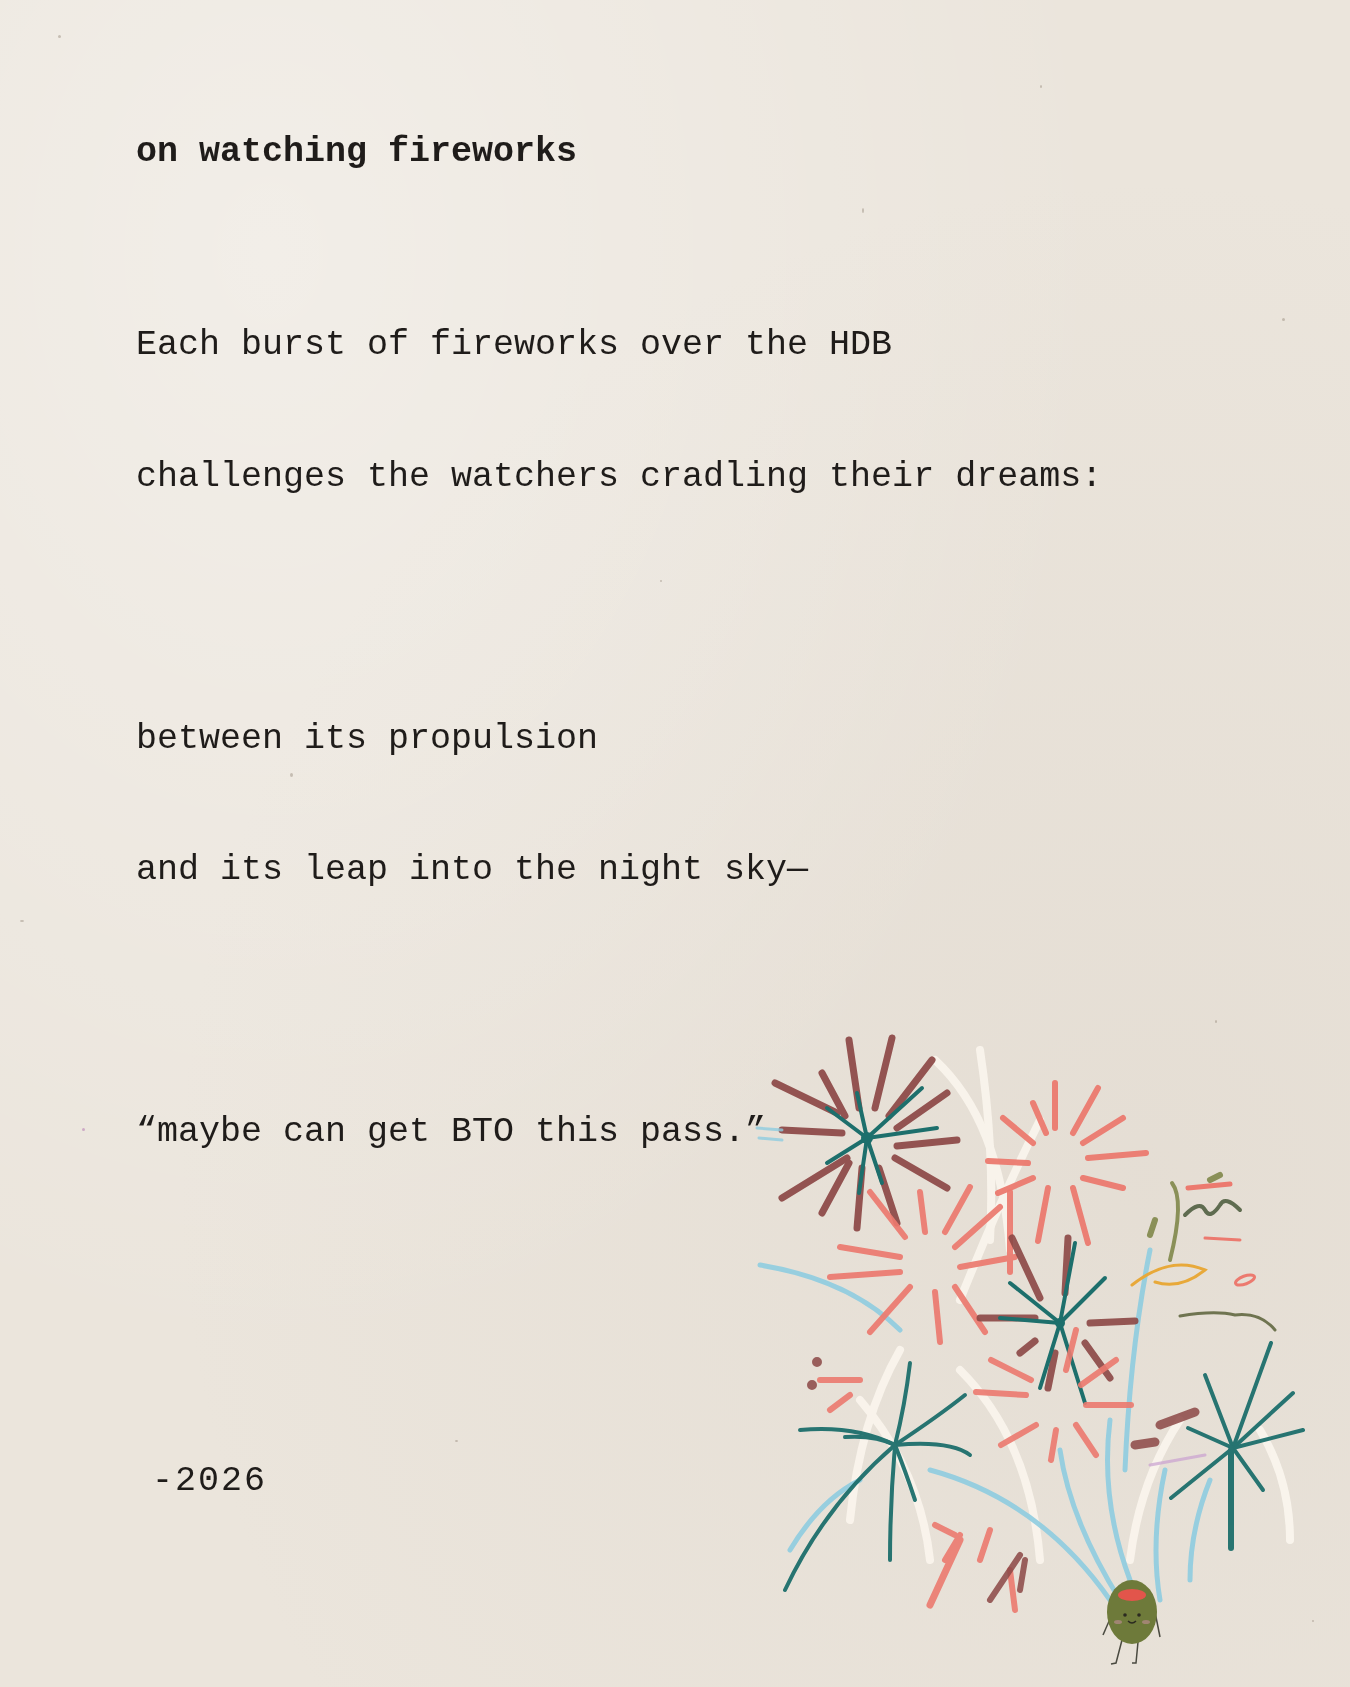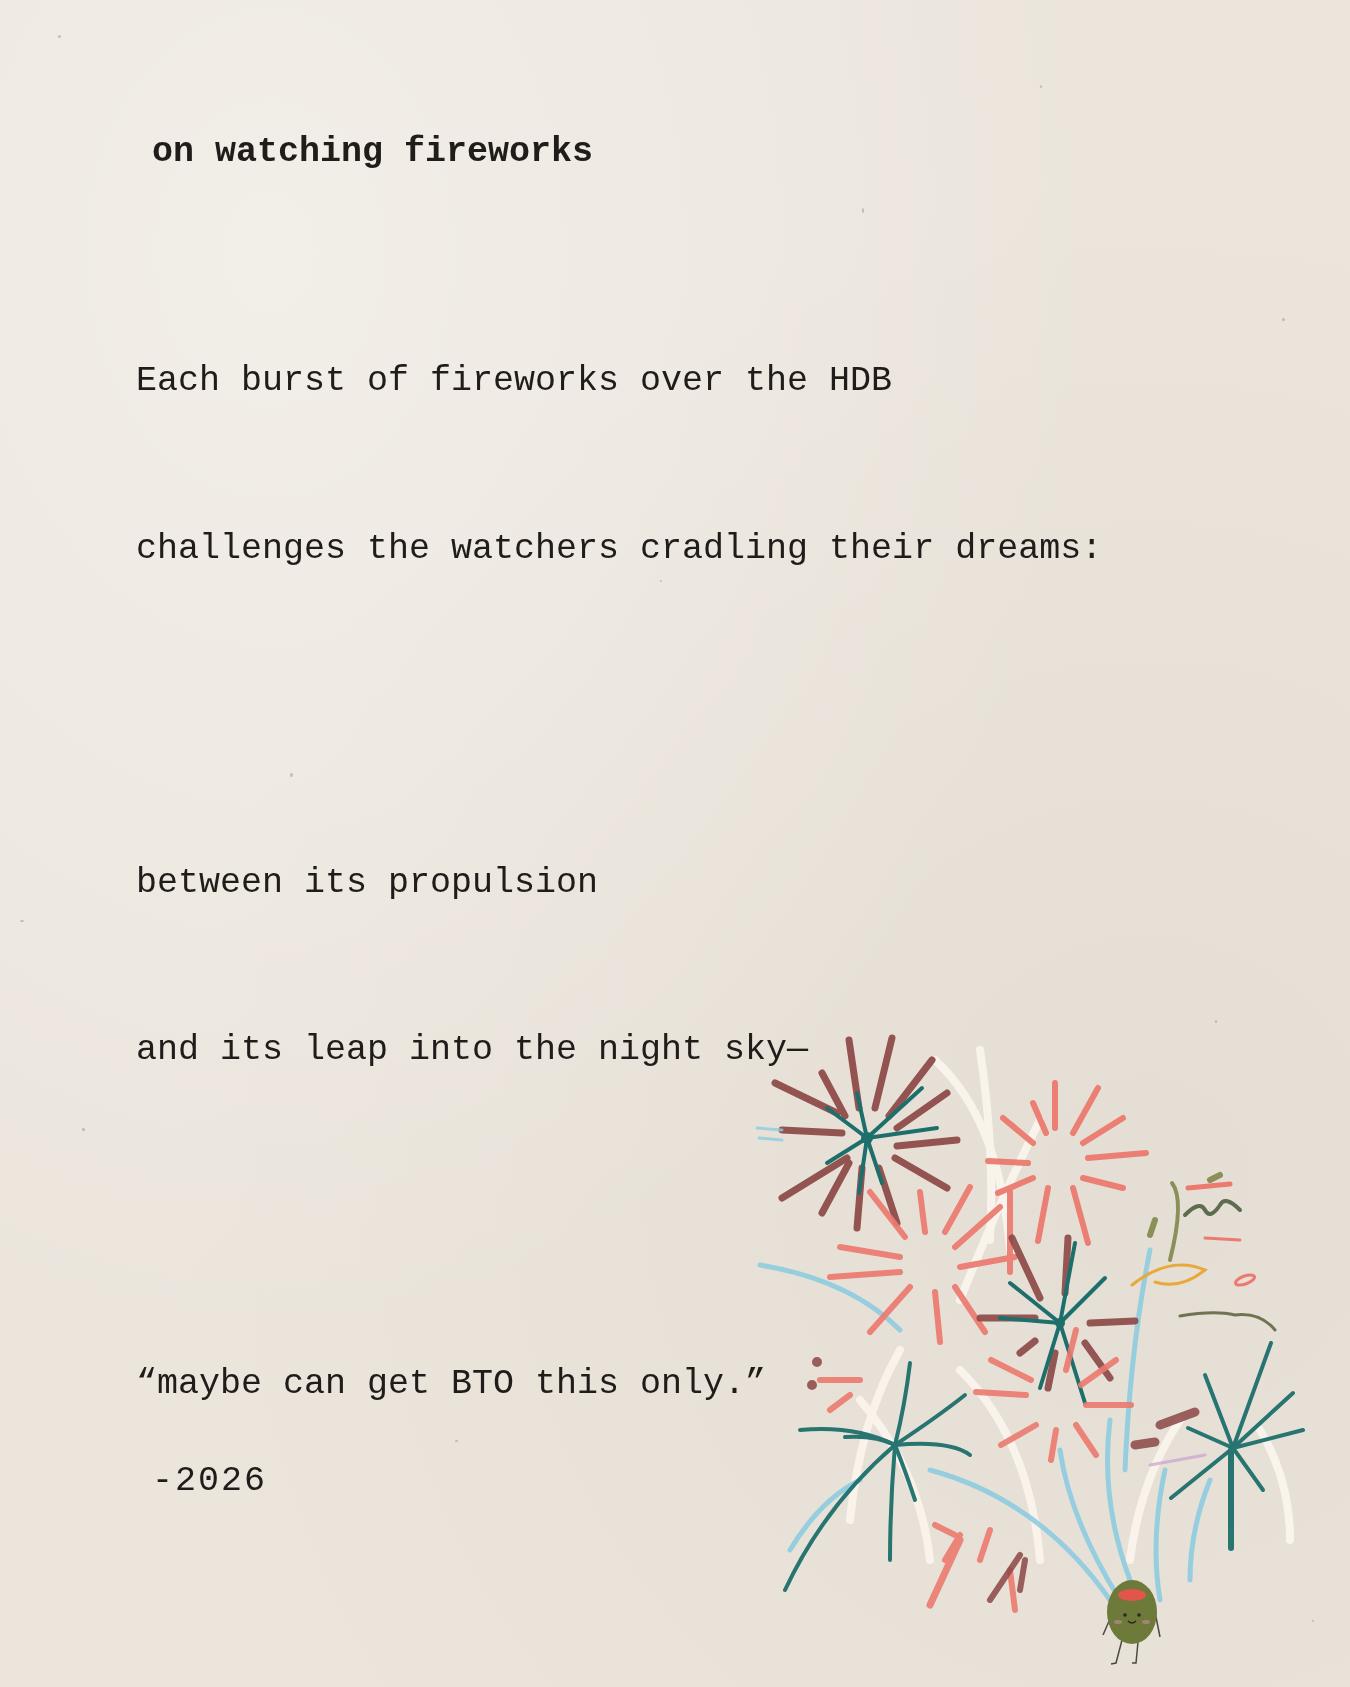--- a/index.html
+++ b/index.html
@@ -15,28 +15,28 @@
       radial-gradient(ellipse at 85% 70%, rgba(210,200,188,0.25), rgba(210,200,188,0) 60%),
       #ebe5dc;
   }
   .speck { position: absolute; border-radius: 50%; background: rgba(120,105,90,0.35); }
   .poem {
     position: absolute; left: 136px; top: 0; width: 1100px;
     font-family: "Liberation Mono", "DejaVu Sans Mono", monospace;
     font-size: 35px; color: #1f1c1a;
   }
   .title {
-    position: absolute; left: 16px; top: 132px;
+    position: absolute; left: 0; top: 132px;
     font-weight: bold; white-space: pre; line-height: 40px;
   }
   .body-lines {
     position: absolute; left: 0; top: 237px;
     white-space: pre; line-height: 43.7px;
   }
-  .line { display: block; height: 43.7px; margin-top: 36px; }
+  .line { display: block; height: 43.7px; }
   .signature {
     position: absolute; left: 16px; top: 1461px;
     white-space: pre; line-height: 40px; letter-spacing: 2px;
   }
   .art { position: absolute; left: 0; top: 0; width: 1350px; height: 1687px; pointer-events: none; }
 </style>
 </head>
 <body>
 
 <div class="paper"></div>
@@ -57,21 +57,21 @@
 
 <div class="poem">
   <div class="title">on watching fireworks</div>
   <div class="body-lines">
     <span class="line">Each burst of fireworks over the HDB</span>
     <span class="line">challenges the watchers cradling their dreams:</span>
     <span class="line"></span>
     <span class="line">between its propulsion</span>
     <span class="line">and its leap into the night sky—</span>
     <span class="line"></span>
-    <span class="line">“maybe can get BTO this only.”</span>
+    <span class="line">“maybe can get BTO this pass.”</span>
     
     
     
     
     
     
     
     
     
     

